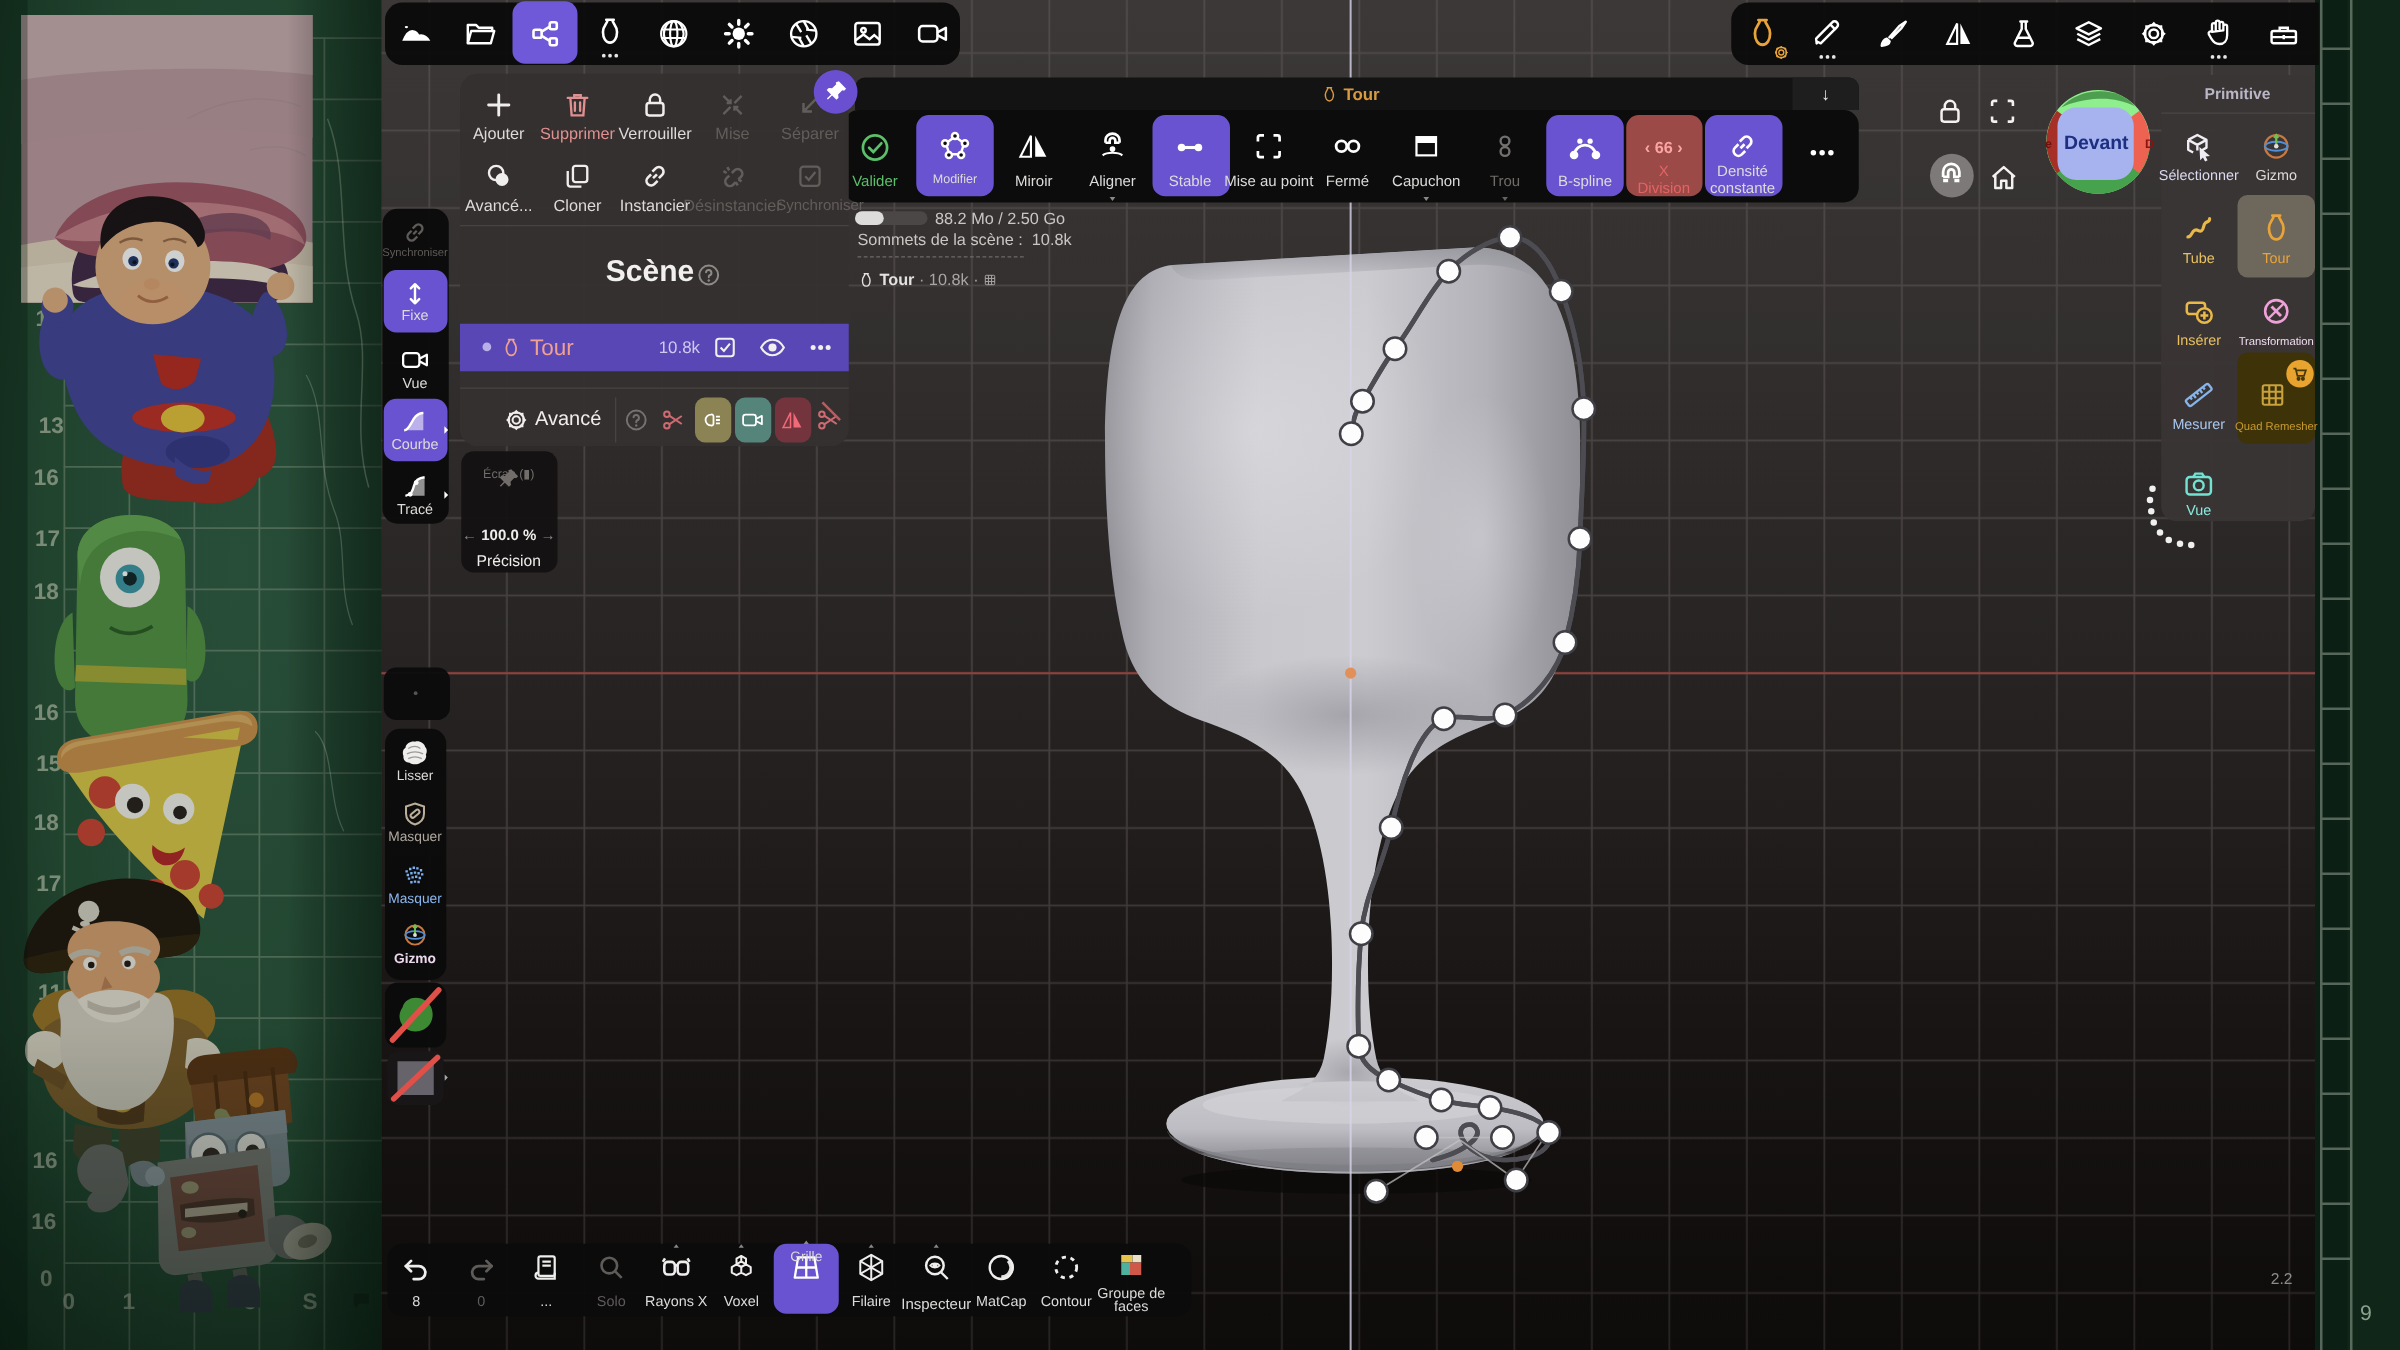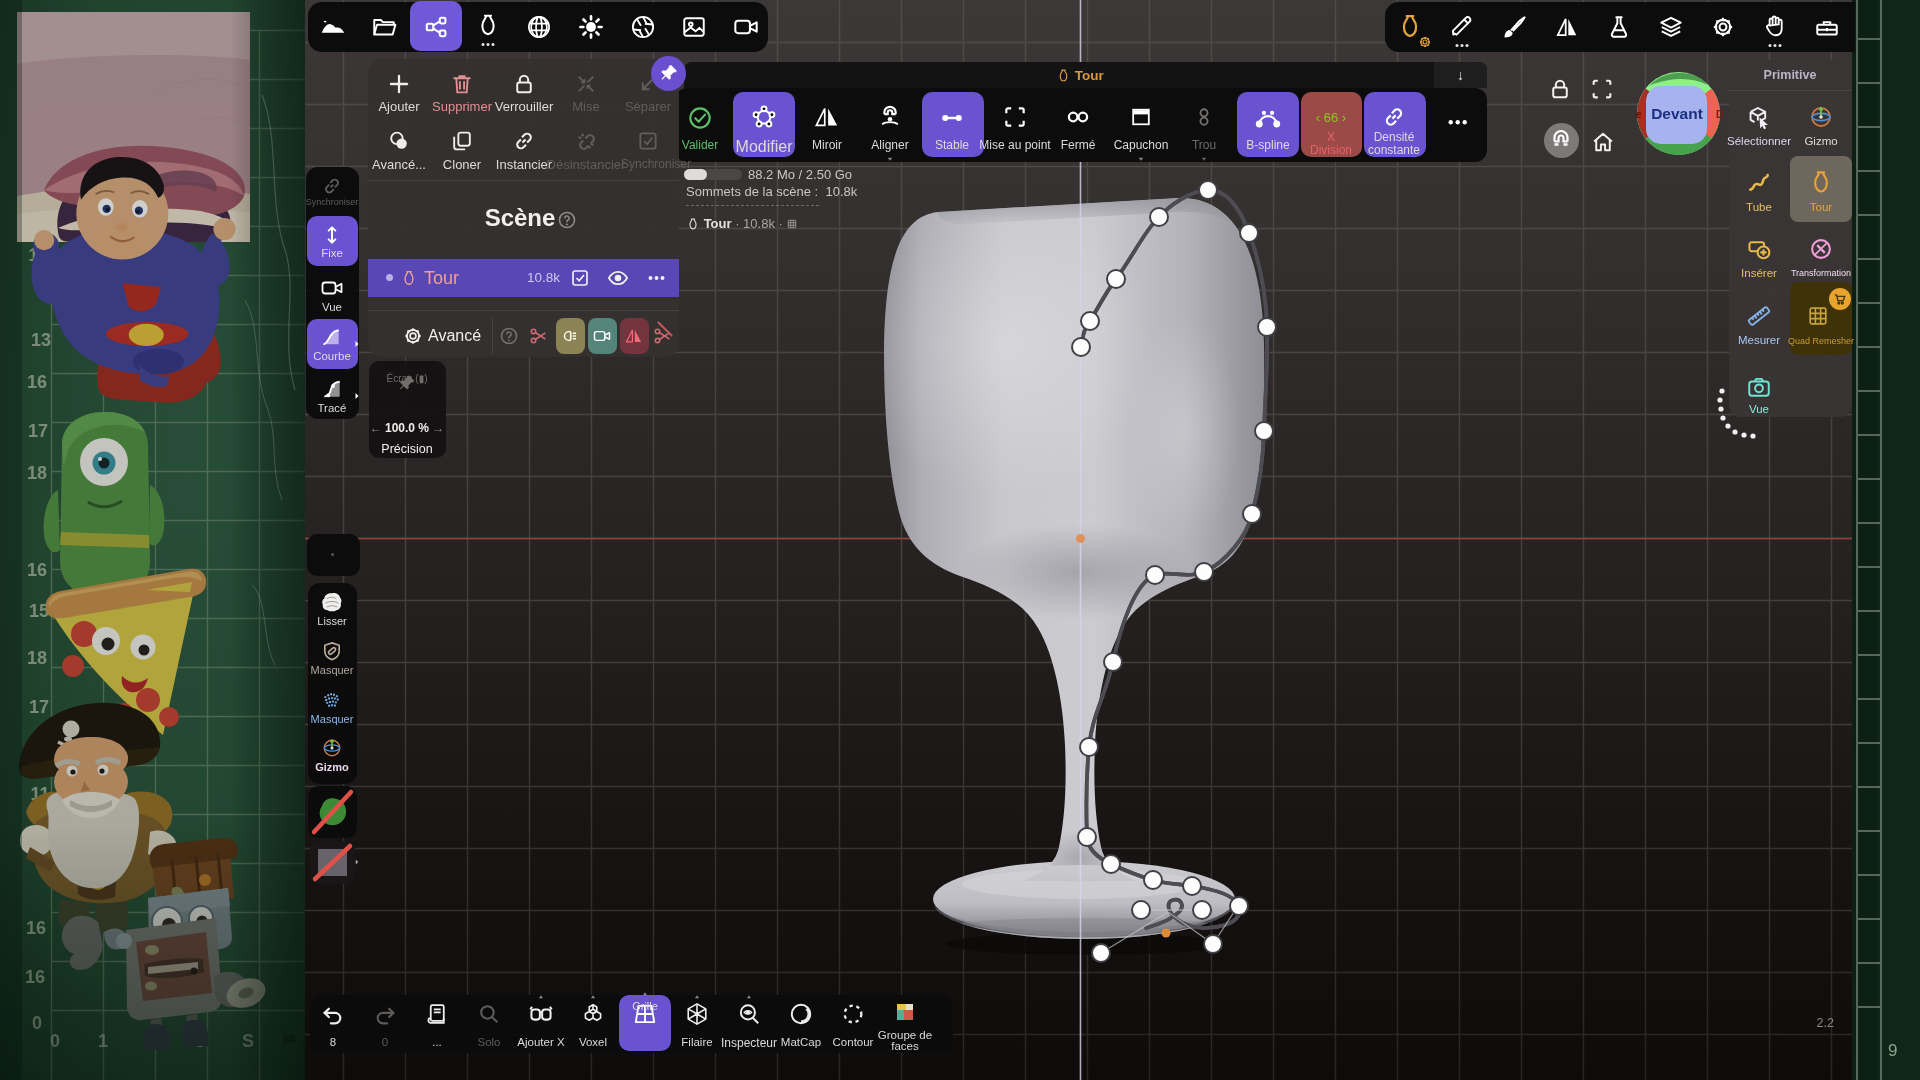--- a/index.html
+++ b/index.html
@@ -748,21 +748,21 @@
 <div class="pbtn" style="left:1237px;top:92px;width:62px;height:65px"></div>
 <div class="abs" style="left:1301px;top:92px;width:61px;height:65px;background:#9c4a48;border-radius:10px"></div>
 <div class="pbtn" style="left:1364px;top:92px;width:62px;height:65px"></div>
 <svg class="ic" style="left:700px;top:118px;color:#5cc06a" width="27" height="27" viewBox="0 0 24 24">
     <use href="#i-validate"></use>
   </svg>
 <div class="lbl" style="left:700px;top:138px;color:#5cc06a;font-size:12px">Valider</div>
 <svg class="ic" style="left:764px;top:117px;color:#fff" width="28" height="28" viewBox="0 0 24 24">
     <use href="#i-modif"></use>
   </svg>
-<div class="lbl" style="left:764px;top:138px;font-size:16px">Modifier</div>
+<div class="lbl" style="left:764px;top:138px;font-size:10px">Modifier</div>
 <svg class="ic" style="left:827px;top:117px;color:#fff" width="27" height="27" viewBox="0 0 24 24">
     <use href="#i-tri"></use>
   </svg>
 <div class="lbl" style="left:827px;top:138px;font-size:12px">Miroir</div>
 <svg class="ic" style="left:890px;top:117px;color:#fff" width="27" height="27" viewBox="0 0 24 24">
     <use href="#i-alignmag"></use>
   </svg>
 <div class="lbl" style="left:890px;top:138px;font-size:12px">Aligner</div>
 <svg class="ic" style="left:890px;top:159px;color:#8a8886" width="11" height="11" viewBox="0 0 24 24">
     <use href="#i-caret-d"></use>
@@ -790,21 +790,21 @@
     <use href="#i-trou"></use>
   </svg>
 <div class="lbl dim" style="left:1204px;top:138px;font-size:12px">Trou</div>
 <svg class="ic" style="left:1204px;top:159px;color:#66625f" width="11" height="11" viewBox="0 0 24 24">
     <use href="#i-caret-d"></use>
   </svg>
 <svg class="ic" style="left:1268px;top:117px;color:#fff" width="28" height="28" viewBox="0 0 24 24">
     <use href="#i-bspline"></use>
   </svg>
 <div class="lbl" style="left:1268px;top:138px;font-size:12px">B-spline</div>
-<div class="lbl" style="left:1331px;top:110px;color:#84cc16;font-size:13px;font-weight:normal">‹&nbsp;66&nbsp;›</div>
+<div class="lbl" style="left:1331px;top:110px;color:#fca5a5;font-size:13px;font-weight:bold">‹&nbsp;66&nbsp;›</div>
 <div class="lbl" style="left:1331px;top:131px;color:#e26464;font-size:12px;line-height:13px">X<br>Division</div>
 <svg class="ic" style="left:1394px;top:117px;color:#fff" width="26" height="26" viewBox="0 0 24 24">
     <use href="#i-chain"></use>
   </svg>
 <div class="lbl" style="left:1394px;top:131px;font-size:12px;line-height:13px">Densité<br>constante</div>
 <svg class="abs" style="left:1448px;top:120px" width="20.4" height="5.4">
     <g fill="#ffffff">
       <circle cx="2.7" cy="2.2" r="2.2"></circle>
       <circle cx="9.7" cy="2.2" r="2.2"></circle>
       <circle cx="16.7" cy="2.2" r="2.2"></circle>
@@ -1004,21 +1004,21 @@
       <use href="#i-book"></use>
     </svg>
 <div class="lbl" style="left:437px;top:1036px;font-size:11.5px">...</div>
 <svg class="ic" style="left:489px;top:1014px;color:#5f5b59" width="25" height="25" viewBox="0 0 24 24">
       <use href="#i-search"></use>
     </svg>
 <div class="lbl" style="left:489px;top:1036px;font-size:11.5px;color:#5f5b59">Solo</div>
 <svg class="ic" style="left:541px;top:1014px;color:#f0eeec" width="27" height="27" viewBox="0 0 24 24">
       <use href="#i-glasses"></use>
     </svg>
-<div class="lbl" style="left:541px;top:1036px;font-size:11.5px ">Ajouter X</div>
+<div class="lbl" style="left:541px;top:1036px;font-size:11.5px ">Rayons X</div>
 <svg class="ic" style="left:593px;top:1014px;color:#f0eeec" width="26" height="26" viewBox="0 0 24 24">
       <use href="#i-voxel"></use>
     </svg>
 <div class="lbl" style="left:593px;top:1036px;font-size:11.5px">Voxel</div>
 <svg class="ic" style="left:645px;top:1014px;color:#fff" width="26" height="26" viewBox="0 0 24 24">
       <use href="#i-grid"></use>
     </svg>
 <div class="lbl" style="left:645px;top:1000px;font-size:11px">Grille</div>
 <svg class="ic" style="left:697px;top:1014px;color:#f0eeec" width="27" height="27" viewBox="0 0 24 24">
       <use href="#i-wire"></use>

